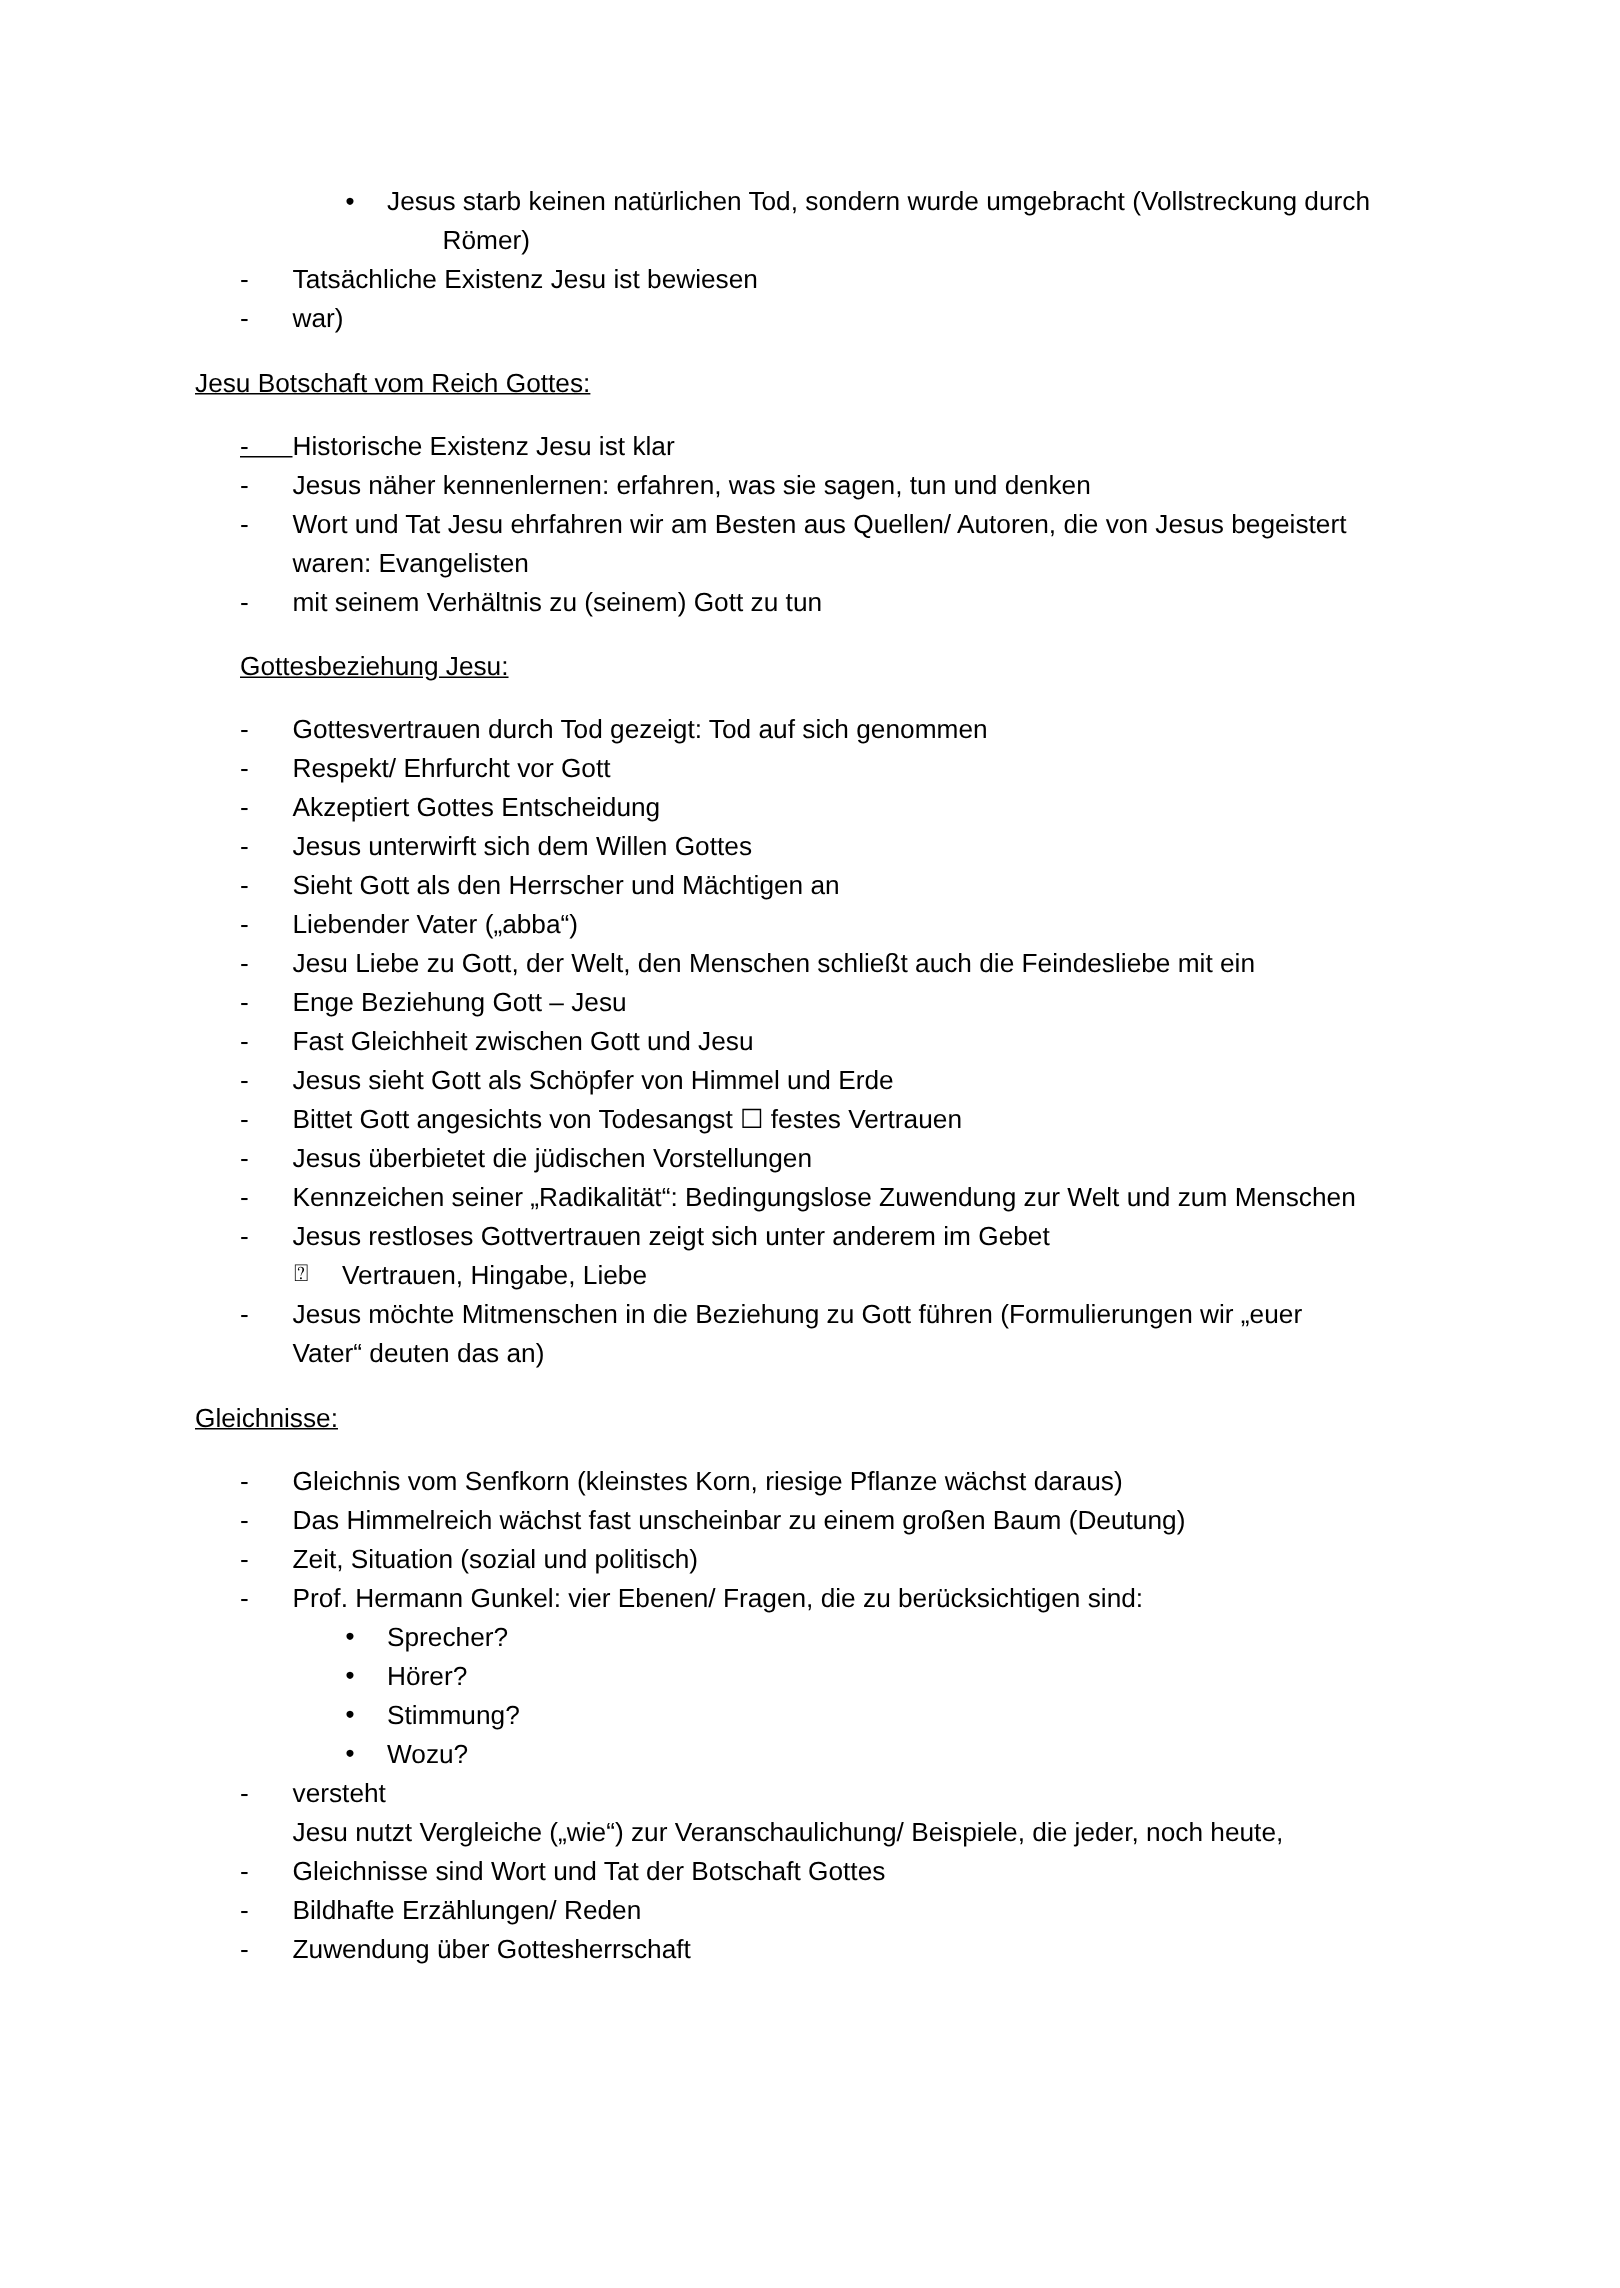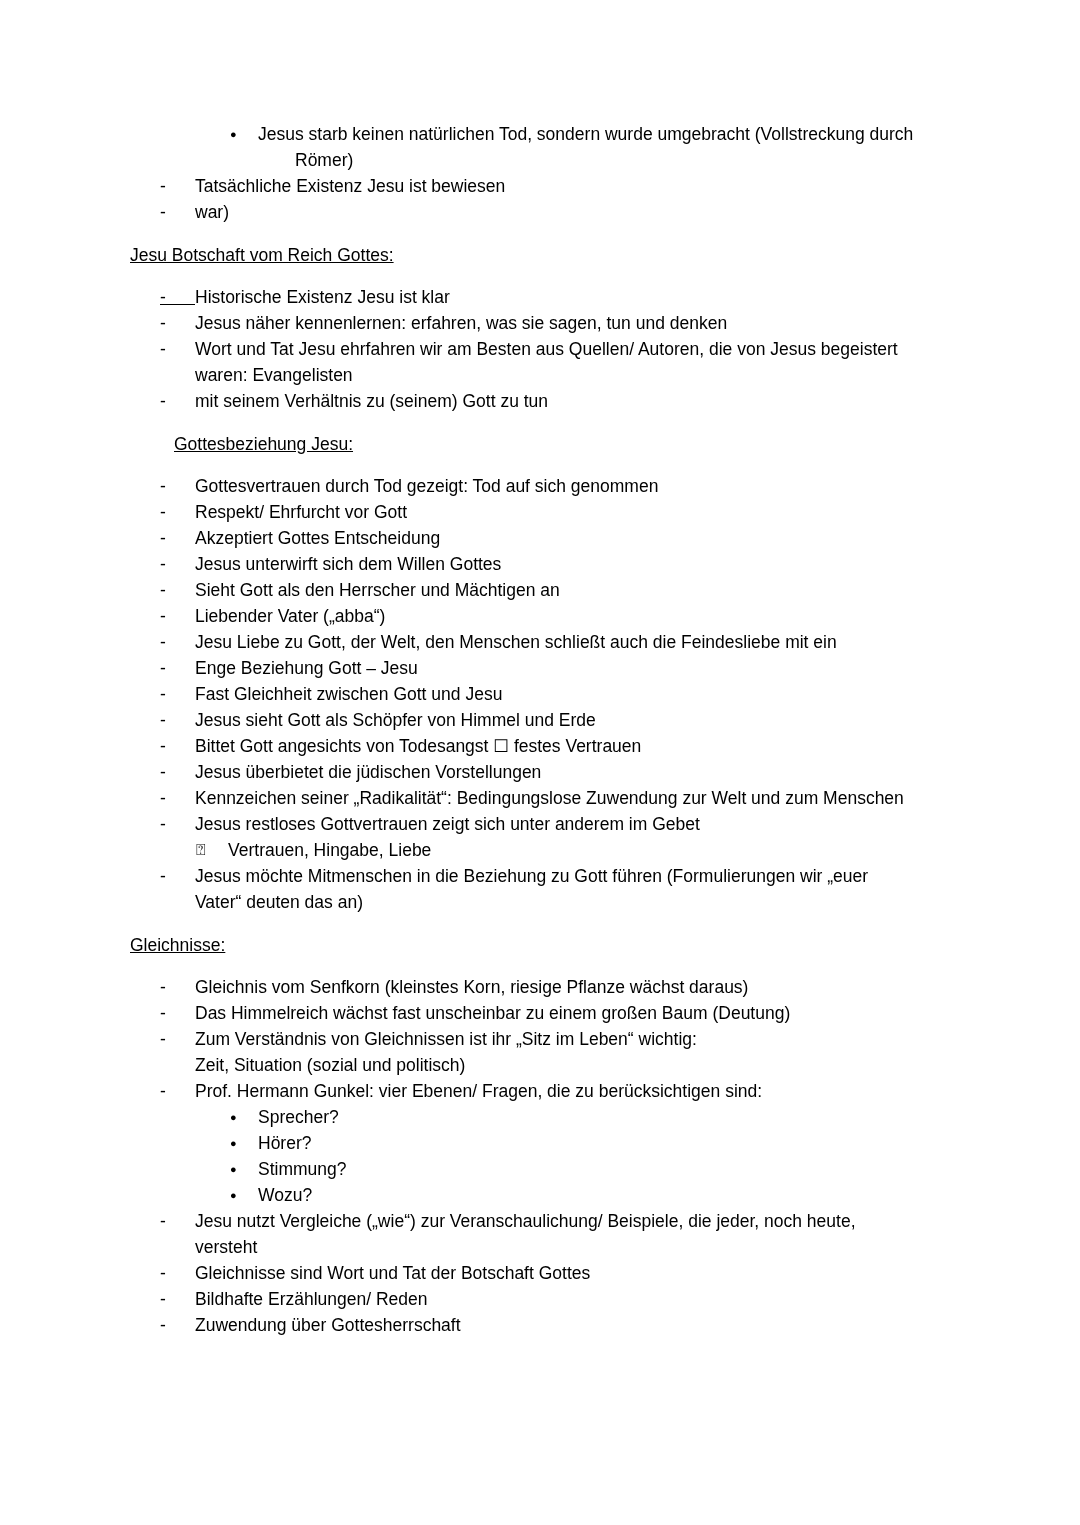--- a/index.html
+++ b/index.html
@@ -20,21 +20,21 @@
   }
   .content {
     padding: 121px 130px 0 130px;
     box-sizing: border-box;
   }
   .h1, .h2 {
     text-decoration: underline;
     margin: 17px 0 16px 0;
   }
   .h2 {
-    margin-left: 44px;
+    margin-left: 30px;
   }
   .list { margin: 0; }
   .item {
     position: relative;
     padding-left: 65px;
   }
   .item .marker {
     position: absolute;
     left: 30px;
     top: 0;
@@ -170,21 +170,20 @@
         <div class="item dash">
           <span class="marker">-</span>
           <div class="line">Gleichnis vom Senfkorn (kleinstes Korn, riesige Pflanze wächst daraus)</div>
         </div>
         <div class="item dash">
           <span class="marker">-</span>
           <div class="line">Das Himmelreich wächst fast unscheinbar zu einem großen Baum (Deutung)</div>
         </div>
         <div class="item dash">
           <span class="marker">-</span>
-          <div class="line">Zum Verständnis von Gleichnissen ist ihr „Sitz im Leben“ wichtig:</div>
           <div class="line cont">Zeit, Situation (sozial und politisch)</div>
         </div>
         <div class="item dash">
           <span class="marker">-</span>
           <div class="line">Prof. Hermann Gunkel: vier Ebenen/ Fragen, die zu berücksichtigen sind:</div>
         </div>
         <div class="item bullet">
           <span class="marker">●</span>
           <div class="line">Sprecher?</div>
         </div>
@@ -195,22 +194,22 @@
         <div class="item bullet">
           <span class="marker">●</span>
           <div class="line">Stimmung?</div>
         </div>
         <div class="item bullet">
           <span class="marker">●</span>
           <div class="line">Wozu?</div>
         </div>
         <div class="item dash">
           <span class="marker">-</span>
+          <div class="line cont">versteht</div>
           <div class="line">Jesu nutzt Vergleiche („wie“) zur Veranschaulichung/ Beispiele, die jeder, noch heute,</div>
-          <div class="line cont">versteht</div>
         </div>
         <div class="item dash">
           <span class="marker">-</span>
           <div class="line">Gleichnisse sind Wort und Tat der Botschaft Gottes</div>
         </div>
         <div class="item dash">
           <span class="marker">-</span>
           <div class="line">Bildhafte Erzählungen/ Reden</div>
         </div>
         <div class="item dash">

